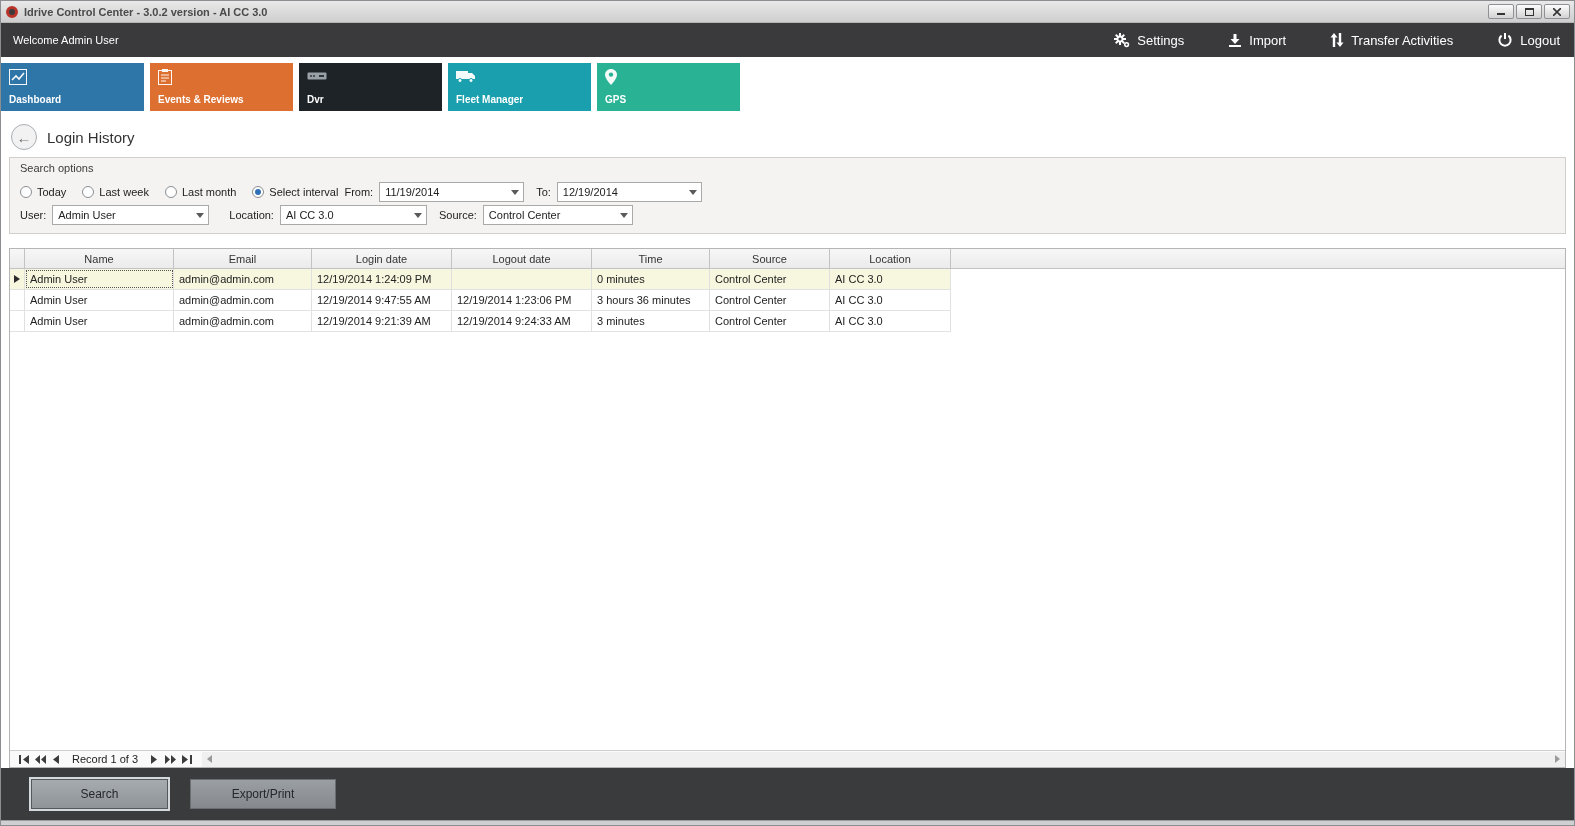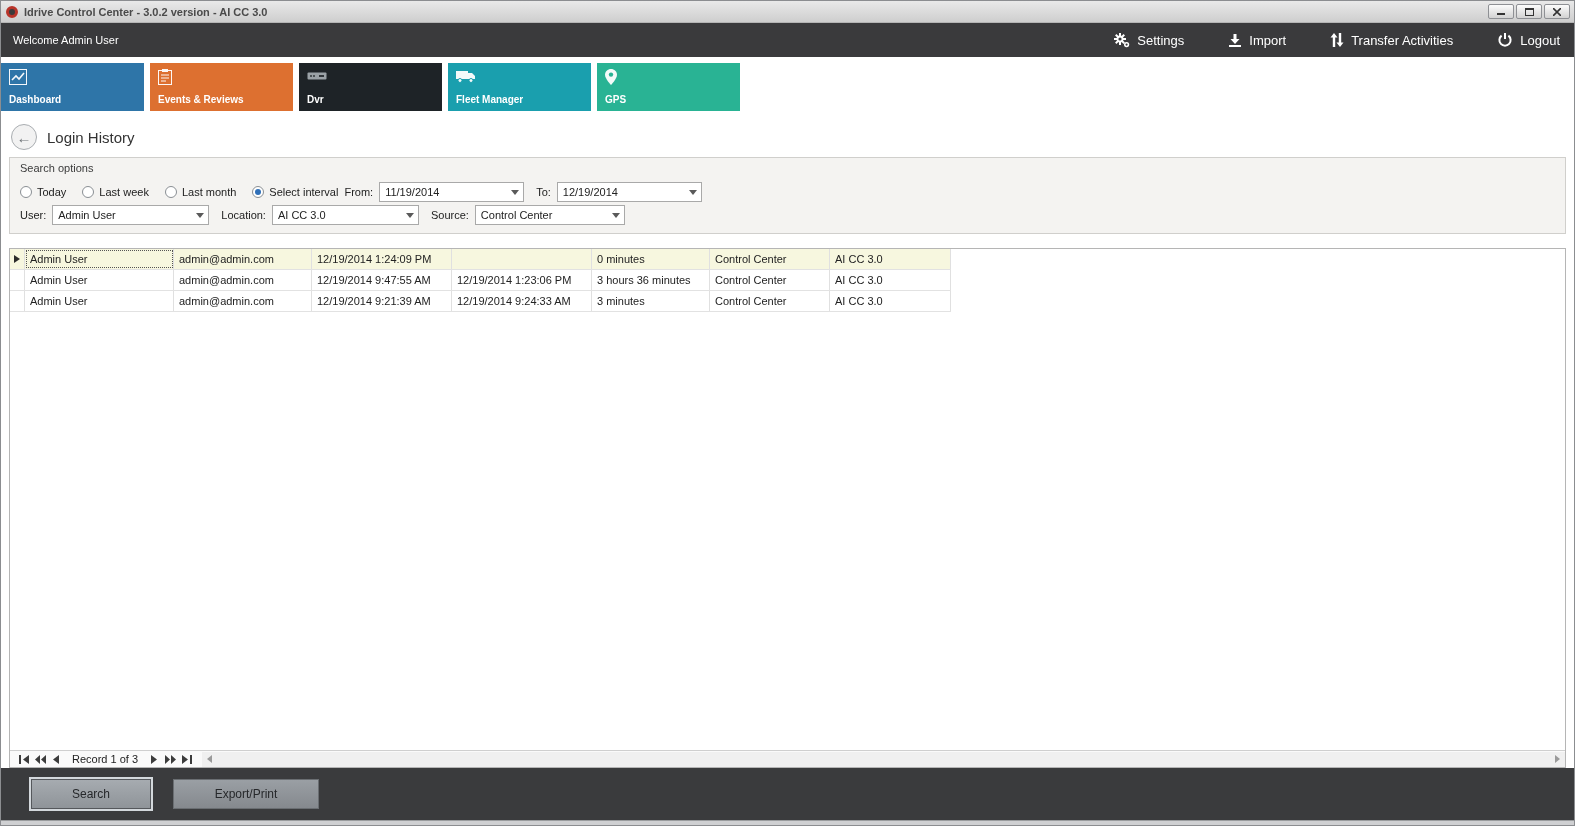--- a/index.html
+++ b/index.html
@@ -98,21 +98,21 @@
   .rec-text { margin:0 8px; color:#222; font-size:11px; white-space:nowrap; }
   .hscroll { flex:1 1 auto; height:15px; margin-left:8px; background:#f0f0f0;
     display:flex; align-items:center; justify-content:space-between; }
   .hs-arrow { width:15px; height:15px; display:flex; align-items:center; justify-content:center; }
 
   
   .footer { flex:0 0 52px; background:#3a3b3d; display:flex; align-items:center;
     padding-left:30px; gap:22px; }
   .btn { height:30px; display:flex; align-items:center; justify-content:center;
     font-size:12px; color:#26282b; cursor:default; }
-  .btn-search { width:120px; background:linear-gradient(#a6abb0,#8f9499);
+  .btn-search { width:137px; background:linear-gradient(#a6abb0,#8f9499);
     border:1px solid #55585c; box-shadow:0 0 0 2px #d3d8dc; }
   .btn-export { width:146px; background:linear-gradient(#9a9fa4,#85898e);
     border:1px solid #6a6e72; }
   .bottom-strip { flex:0 0 5px; background:#cfd0d2; border-top:1px solid #9a9c9e; }
 </style>
 </head>
 <body>
 
 <div class="window">
 
@@ -280,34 +280,45 @@
         <span class="combo-text">12/19/2014</span>
         <span class="combo-arrow"></span>
       </div>
     </div>
     <div class="opt-row" style="margin-bottom:0">
       <span class="fld-label">User:</span>
       <div class="combo" style="width:157px">
         <span class="combo-text">Admin User</span>
         <span class="combo-arrow"></span>
       </div>
-      <span class="fld-label" style="margin-left:12px">Location:</span>
+      <span class="fld-label" style="margin-left:20px">Location:</span>
       <div class="combo" style="width:147px">
         <span class="combo-text">AI CC 3.0</span>
         <span class="combo-arrow"></span>
       </div>
       <span class="fld-label" style="margin-left:12px">Source:</span>
       <div class="combo" style="width:150px">
         <span class="combo-text">Control Center</span>
         <span class="combo-arrow"></span>
       </div>
     </div>
   </div>
 
   <div class="grid">
+    <div class="grid-head">
+      <div class="gh c-ind"></div>
+      <div class="gh c-name">Name</div>
+      <div class="gh c-email">Email</div>
+      <div class="gh c-login">Login date</div>
+      <div class="gh c-logout">Logout date</div>
+      <div class="gh c-time">Time</div>
+      <div class="gh c-source">Source</div>
+      <div class="gh c-loc">Location</div>
+      <div class="gh gh-fill"></div>
+    </div>
 
     <div class="gr sel">
       <div class="gc c-ind">
           <span class="row-arrow"></span>
         </div>
       <div class="gc c-name focus">Admin User</div>
       <div class="gc c-email">admin@admin.com</div>
       <div class="gc c-login">12/19/2014 1:24:09 PM</div>
       <div class="gc c-logout"></div>
       <div class="gc c-time">0 minutes</div>

